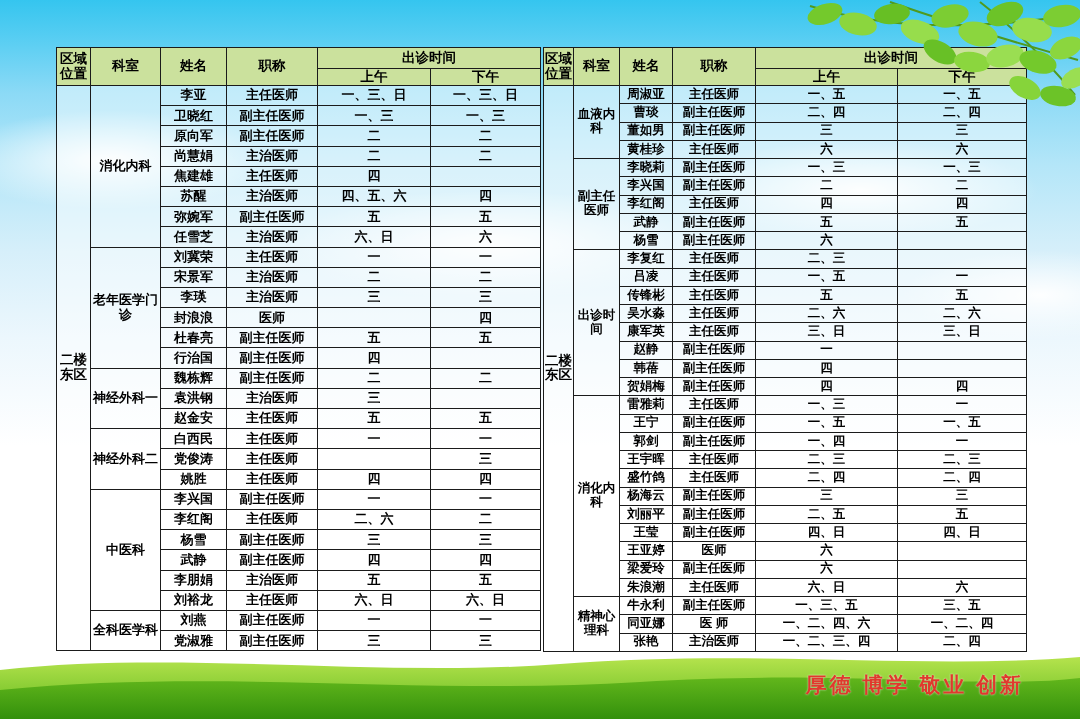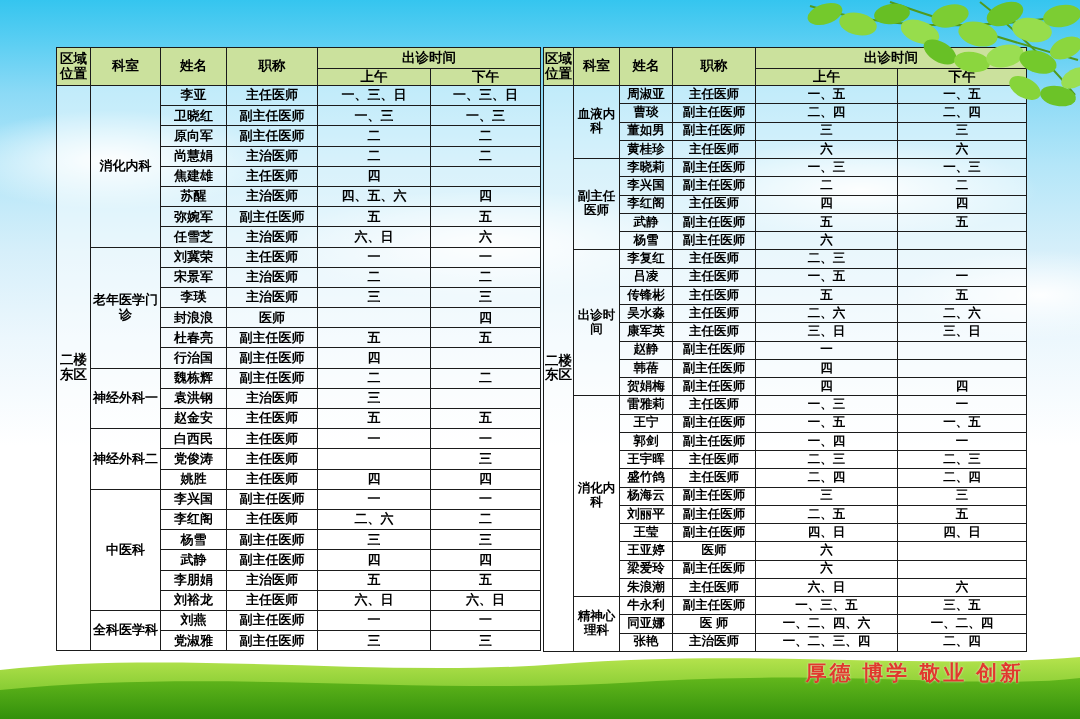--- a/index.html
+++ b/index.html
@@ -34,21 +34,21 @@
   .sched thead tr:first-child{height:21px;}
   .sched thead tr:nth-child(2){height:17px;}
   #table-0 tbody tr{height:20.2px;}
   #table-1 tbody tr{height:18.25px;}
   #table-0 td{font-size:13px;}
   #table-1 td{font-size:12.5px;}
   td.cell-area{font-size:13.5px !important;}
   td.cell-dept{font-size:13px;}
 
   .slogan{
-    position:absolute;right:56px;bottom:32px;
+    position:absolute;right:56px;bottom:20px;
     color:#e0392d;font-size:21px;font-weight:bold;letter-spacing:3px;
     text-shadow:0 0 2px rgba(255,255,255,.8);
   }
   .leaves{position:absolute;top:0;right:0;pointer-events:none;}
   .grass{position:absolute;bottom:0;left:0;pointer-events:none;}
 </style>
 </head>
 <body>
 
 <div class="scene">

